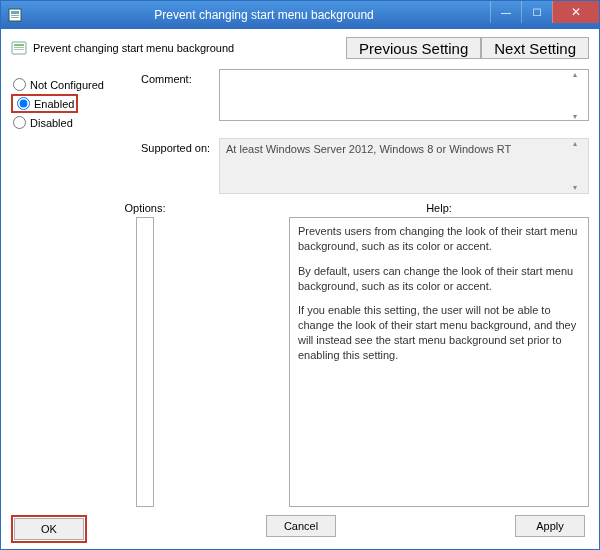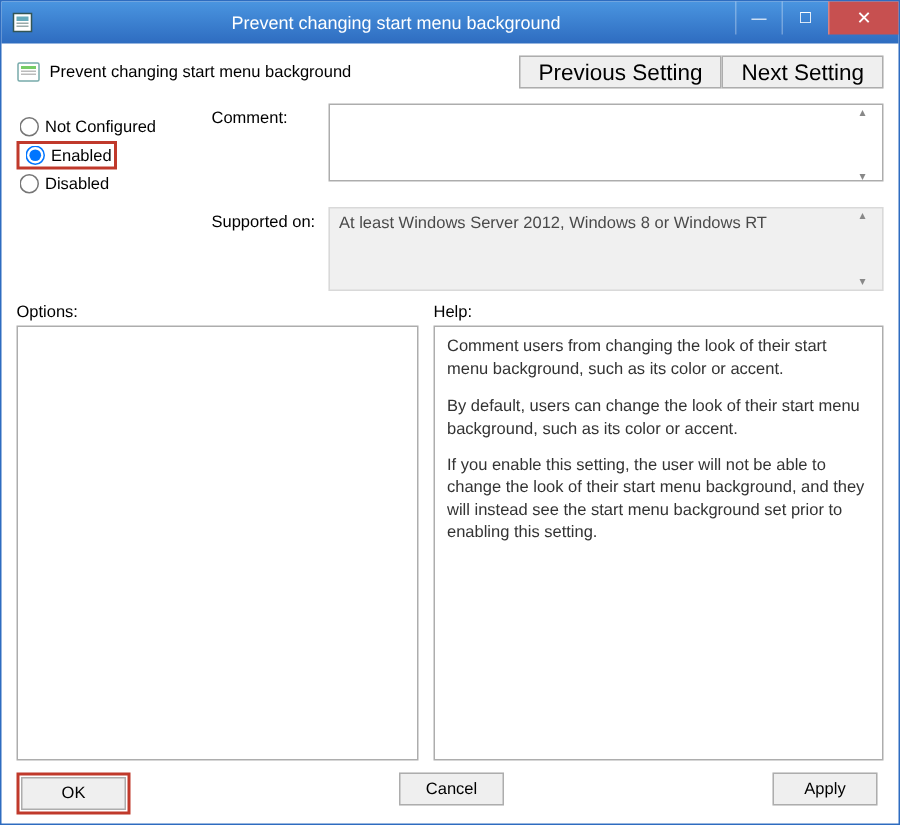--- a/index.html
+++ b/index.html
@@ -22,21 +22,21 @@
   .hl{border:2px solid #c0392b;padding:1px 2px;display:inline-flex;align-items:center;}
   .labels-col{width:78px;display:flex;flex-direction:column;}
   .lab{text-align:left;padding-right:6px;padding-top:4px;}
   .fields-col{flex:1;display:flex;flex-direction:column;}
   .ta{border:1px solid #adadad;background:#fff;font-family:inherit;font-size:11px;resize:none;box-sizing:border-box;width:100%;padding:4px;}
   .ta.comment{height:52px;}
   .supported{border:1px solid #d9d9d9;background:#f0f0f0;height:56px;padding:4px 6px;box-sizing:border-box;color:#4a4a4a;overflow:hidden;}
   .row2b{display:flex;align-items:flex-start;margin-bottom:8px;}
   .row2b .radios{padding-top:2px;}
   .panes{flex:1;display:flex;gap:10px;min-height:0;}
-  .pane-col{display:flex;flex-direction:column;flex:1;min-height:0;}
+  .pane-col{display:flex;flex-direction:column;flex:1;min-height:0;align-items:center;}
   .pane-col.opts{flex:0 0 268px;}
   .pane-label{margin-bottom:3px;}
   .pane-box{flex:1;border:1px solid #adadad;background:#fff;padding:6px 8px;overflow:auto;font-size:11px;line-height:1.35;color:#333;}
   .btnrow{display:flex;justify-content:space-between;padding:8px 4px 0 0;gap:6px;}
   .dlgbtn{width:70px;height:22px;border:1px solid #adadad;background:#efefef;font-size:11px;}
   .hl-btn{border:2px solid #c0392b;padding:1px;display:inline-block;}
   .ta-wrap{position:relative;}
   .scroll-arrows{position:absolute;right:2px;width:14px;display:flex;flex-direction:column;justify-content:space-between;}
   .scroll-arrows span{font-size:8px;color:#888;line-height:1;}
   p{margin:0 0 10px 0;}
@@ -126,21 +126,21 @@
     </div>
 
     <div class="panes">
       <div class="pane-col opts">
         <div class="pane-label">Options:</div>
         <div class="pane-box"></div>
       </div>
       <div class="pane-col">
         <div class="pane-label">Help:</div>
         <div class="pane-box">
-          <p>Comment users from changing the look of their start menu background, such as its color or accent.</p>
+          <p>Prevents users from changing the look of their start menu background, such as its color or accent.</p>
           <p>By default, users can change the look of their start menu background, such as its color or accent.</p>
           <p>If you enable this setting, the user will not be able to change the look of their start menu background, and they will instead see the start menu background set prior to enabling this setting.</p>
         </div>
       </div>
     </div>
 
     <div class="btnrow">
       <span class="hl-btn">
         <button class="dlgbtn">OK</button>
       </span>

